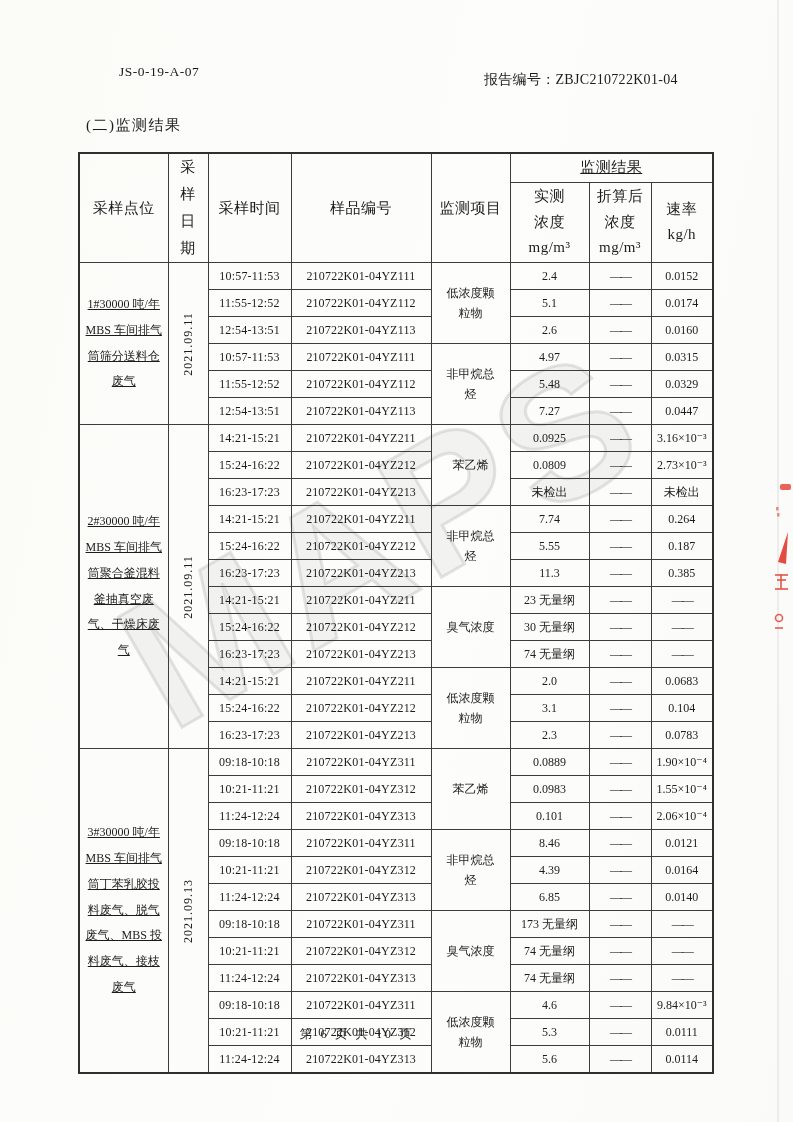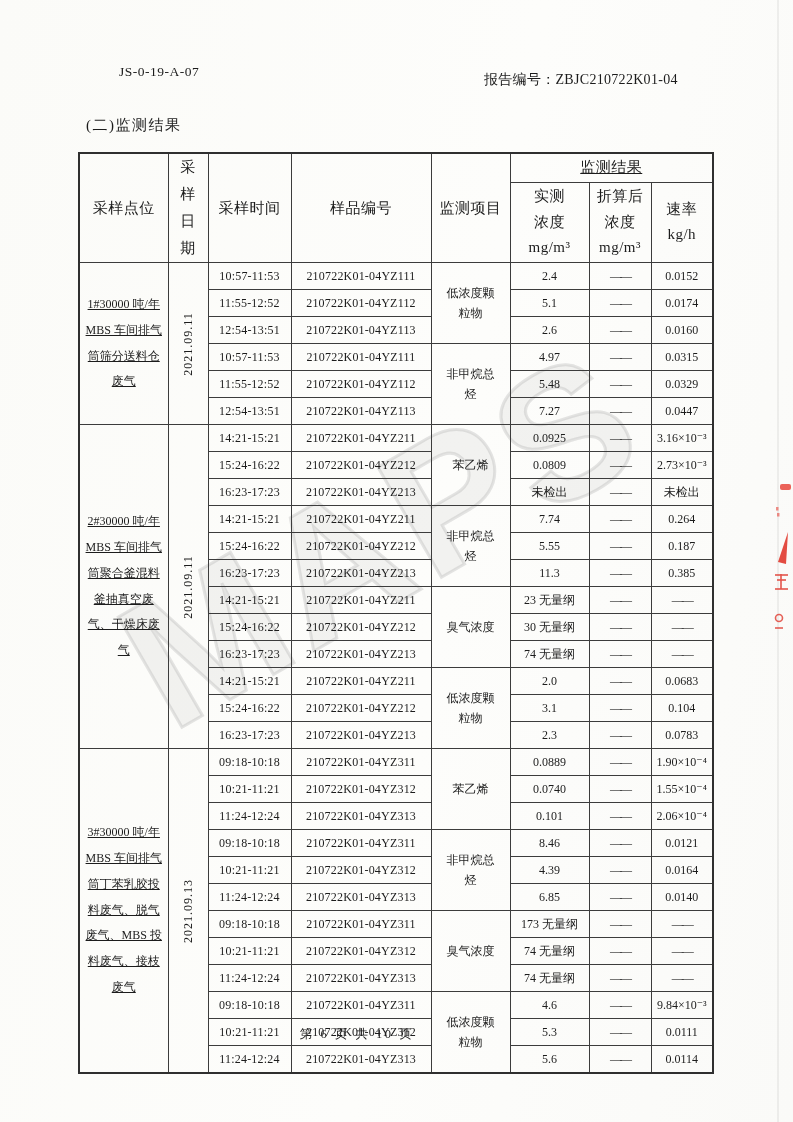--- a/index.html
+++ b/index.html
@@ -246,21 +246,21 @@
           <td class="mono">09:18-10:18</td>
           <td class="mono">210722K01-04YZ311</td>
           <td class="item" rowspan="3">苯乙烯</td>
           <td>0.0889</td>
           <td><span class="dash">——</span></td>
           <td>1.90×10⁻⁴</td>
         </tr>
         <tr>
           <td class="mono">10:21-11:21</td>
           <td class="mono">210722K01-04YZ312</td>
-          <td>0.0740</td>
+          <td>0.0983</td>
           <td><span class="dash">——</span></td>
           <td>1.55×10⁻⁴</td>
         </tr>
         <tr>
           <td class="mono">11:24-12:24</td>
           <td class="mono">210722K01-04YZ313</td>
           <td>0.101</td>
           <td><span class="dash">——</span></td>
           <td>2.06×10⁻⁴</td>
         </tr>

